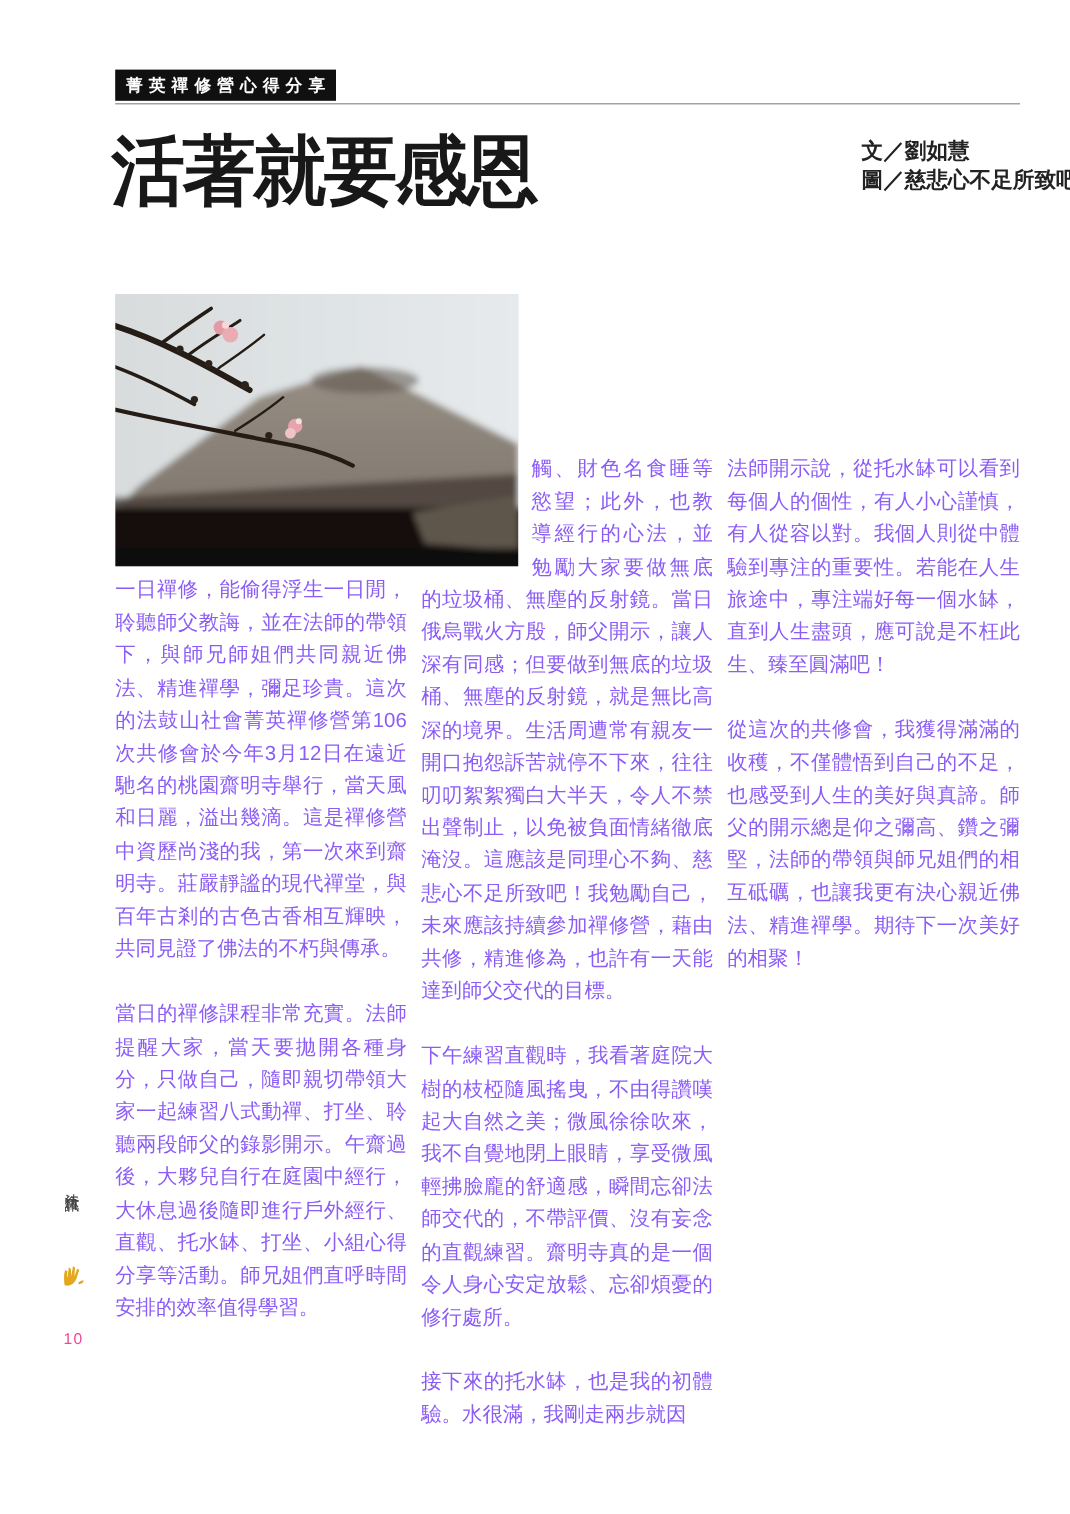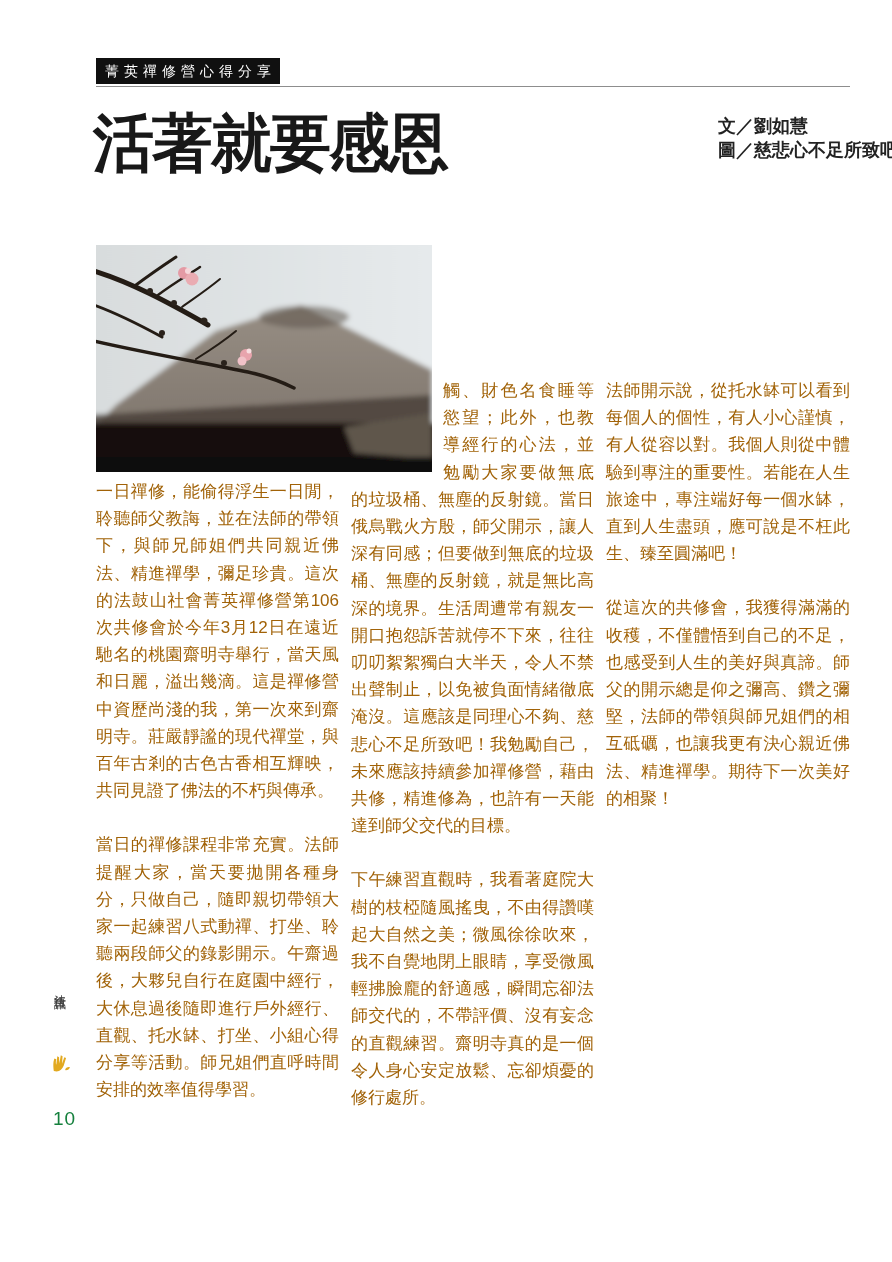--- a/index.html
+++ b/index.html
@@ -7,21 +7,21 @@
     width:892px;height:1262px;background:#ffffff;position:relative;overflow:hidden;
     font-family:"Liberation Sans","DejaVu Sans",sans-serif;
     -webkit-font-smoothing:antialiased;
   }
   .page{position:absolute;inset:0;background:#fff;}
 
   
   .kicker{
     position:absolute;left:96px;top:58px;
     background:#101010;color:#fff;
-    font-size:14px;font-weight:400;letter-spacing:5px;
+    font-size:14px;font-weight:700;letter-spacing:5px;
     padding:4px 4px 4px 9px;line-height:18px;white-space:nowrap;
   }
   .rule{position:absolute;left:96px;top:86px;width:754px;height:1px;background:#8d8d8d;}
   .title{
     position:absolute;left:93px;top:108px;margin:0;
     font-family:"Liberation Serif","DejaVu Serif",serif;
     font-size:61px;font-weight:700;letter-spacing:-2px;color:#181818;
     line-height:1.15;white-space:nowrap;transform:scaleY(1.04);transform-origin:top left;
   }
   .byline{
@@ -31,42 +31,42 @@
 
   
   .photo{
     position:absolute;left:96px;top:245px;width:336px;height:227px;margin:0;
     overflow:hidden;background:#ddd;
   }
   .photo svg{display:block;width:100%;height:100%;}
 
   
   .col{
-    position:absolute;width:243px;color:#a16207;
+    position:absolute;width:243px;color:#8b5cf6;
     font-size:17px;line-height:27.2px;
     text-align:justify;text-justify:inter-ideograph;
   }
   .col p{margin:0;}
   .col p + p{margin-top:27px;font-family:Liberation Serif, serif;}
   .col1{left:96px; top:478px;}
   .col2{left:351px;top:377px;}
   .col3{left:606px;top:377px;width:244px;}
   .photo-spacer{float:left;width:92px;height:100px;}
 
   
   .journal-vertical{
     position:absolute;left:51px;top:985px;
     writing-mode:vertical-rl;text-orientation:upright;
     font-family:"Liberation Serif","DejaVu Serif",serif;
     font-size:12px;letter-spacing:1px;color:#3f3f3f;height:56px;
   }
   .hand-logo{position:absolute;left:51px;top:1053px;width:21px;height:21px;}
   .page-number{
     position:absolute;left:53px;top:1108px;
-    font-size:19px;color:#15803d;letter-spacing:1px;
+    font-size:13px;color:#ec4899;letter-spacing:1px;
   }
 </style>
 </head>
 <body>
 
 <div class="page">
 
   <div class="kicker">菁英禪修營心得分享</div>
   <div class="rule"></div>
   <h1 class="title">活著就要感恩</h1>
@@ -129,20 +129,21 @@
 
   <div class="col col1">
     <p>一日禪修，能偷得浮生一日閒，聆聽師父教誨，並在法師的帶領下，與師兄師姐們共同親近佛法、精進禪學，彌足珍貴。這次的法鼓山社會菁英禪修營第106次共修會於今年3月12日在遠近馳名的桃園齋明寺舉行，當天風和日麗，溢出幾滴。這是禪修營中資歷尚淺的我，第一次來到齋明寺。莊嚴靜謐的現代禪堂，與百年古剎的古色古香相互輝映，共同見證了佛法的不朽與傳承。</p>
     <p>當日的禪修課程非常充實。法師提醒大家，當天要拋開各種身分，只做自己，隨即親切帶領大家一起練習八式動禪、打坐、聆聽兩段師父的錄影開示。午齋過後，大夥兒自行在庭園中經行，大休息過後隨即進行戶外經行、直觀、托水缽、打坐、小組心得分享等活動。師兄姐們直呼時間安排的效率值得學習。</p>
   </div>
 
   <div class="col col2">
     <div class="photo-spacer"></div>
     <p>觸、財色名食睡等慾望；此外，也教導經行的心法，並勉勵大家要做無底的垃圾桶、無塵的反射鏡。當日俄烏戰火方殷，師父開示，讓人深有同感；但要做到無底的垃圾桶、無塵的反射鏡，就是無比高深的境界。生活周遭常有親友一開口抱怨訴苦就停不下來，往往叨叨絮絮獨白大半天，令人不禁出聲制止，以免被負面情緒徹底淹沒。這應該是同理心不夠、慈悲心不足所致吧！我勉勵自己，未來應該持續參加禪修營，藉由共修，精進修為，也許有一天能達到師父交代的目標。</p>
     <p>下午練習直觀時，我看著庭院大樹的枝椏隨風搖曳，不由得讚嘆起大自然之美；微風徐徐吹來，我不自覺地閉上眼睛，享受微風輕拂臉龐的舒適感，瞬間忘卻法師交代的，不帶評價、沒有妄念的直觀練習。齋明寺真的是一個令人身心安定放鬆、忘卻煩憂的修行處所。</p>
+    <p>接下來的托水缽，也是我的初體驗。水很滿，我剛走兩步就因</p>
   </div>
 
   <div class="col col3">
     <p>法師開示說，從托水缽可以看到每個人的個性，有人小心謹慎，有人從容以對。我個人則從中體驗到專注的重要性。若能在人生旅途中，專注端好每一個水缽，直到人生盡頭，應可說是不枉此生、臻至圓滿吧！</p>
     <p>從這次的共修會，我獲得滿滿的收穫，不僅體悟到自己的不足，也感受到人生的美好與真諦。師父的開示總是仰之彌高、鑽之彌堅，法師的帶領與師兄姐們的相互砥礪，也讓我更有決心親近佛法、精進禪學。期待下一次美好的相聚！</p>
   </div>
 
   <div class="journal-vertical">法行會訊</div>
   <svg class="hand-logo" viewBox="0 0 24 24">
     <path fill="#e2a920" d="M3.2 20.5 C2.2 13 2.8 8.5 4 6.2 L6 7.2 C5.4 10 5.4 12 6 13.4 L7.2 3.8 L9.2 4.8 L9.6 12 L11.2 2.6 L13.2 3.6 L12.6 12.2 L15.2 4.8 L17.2 5.8 L14.6 14.2 C13.2 18.2 10.2 20.6 6.4 21.2 Z"></path>

